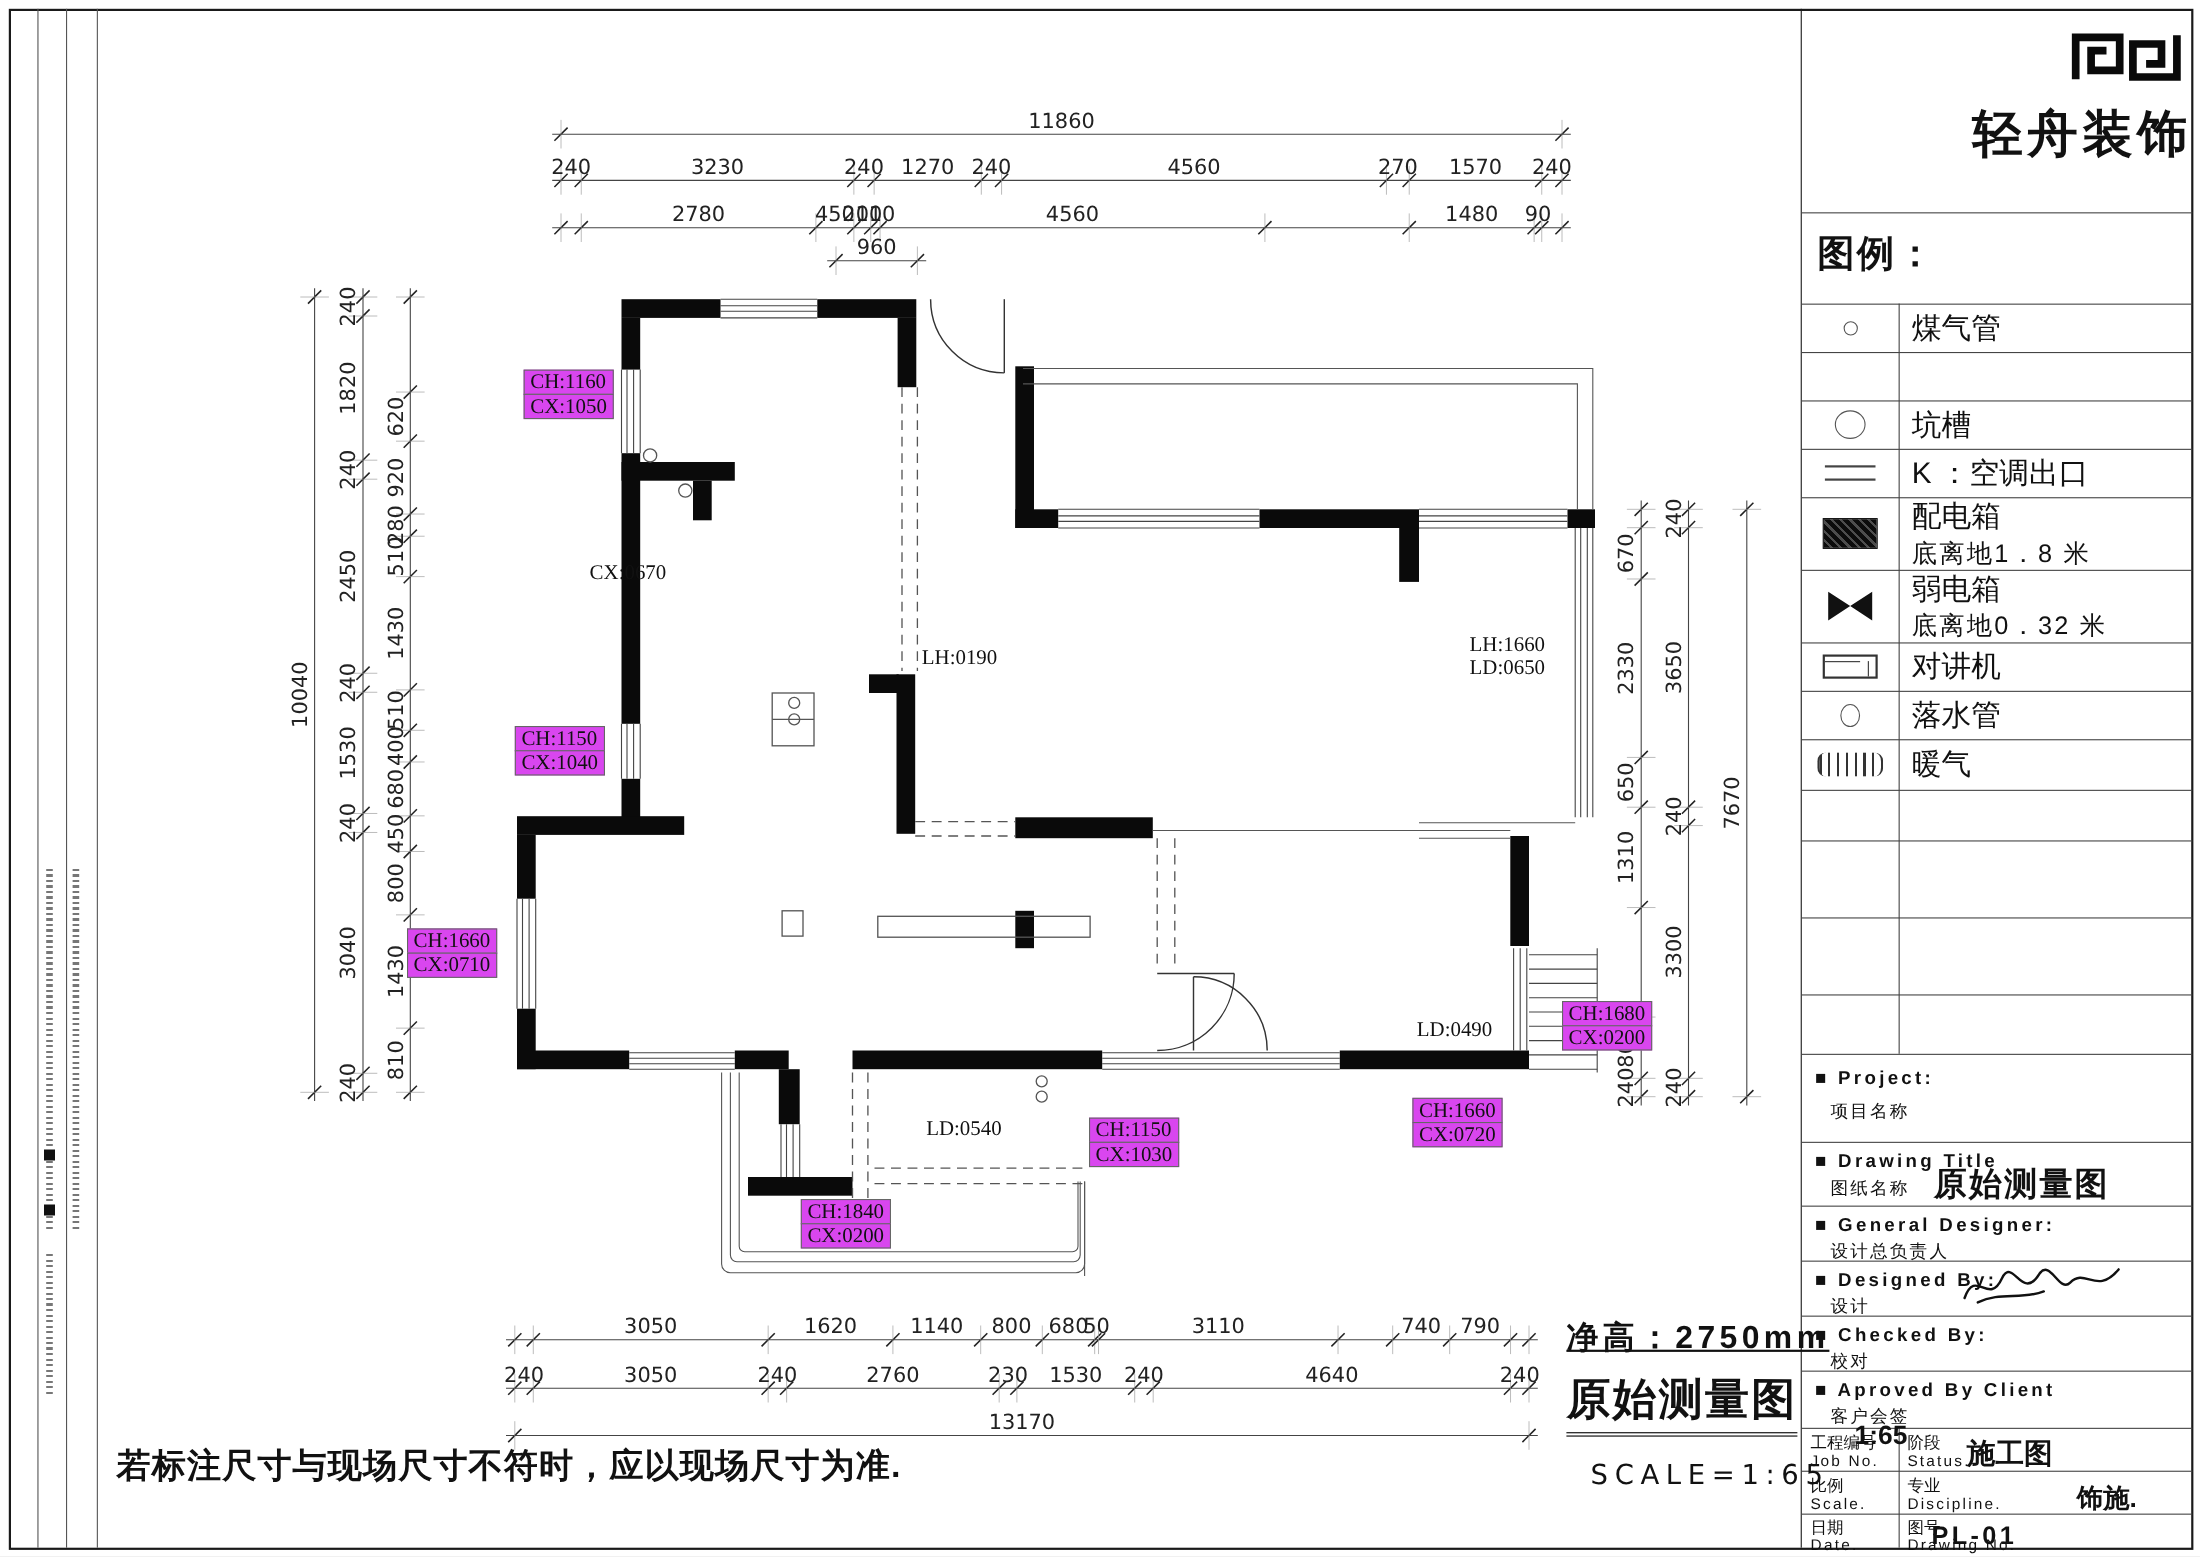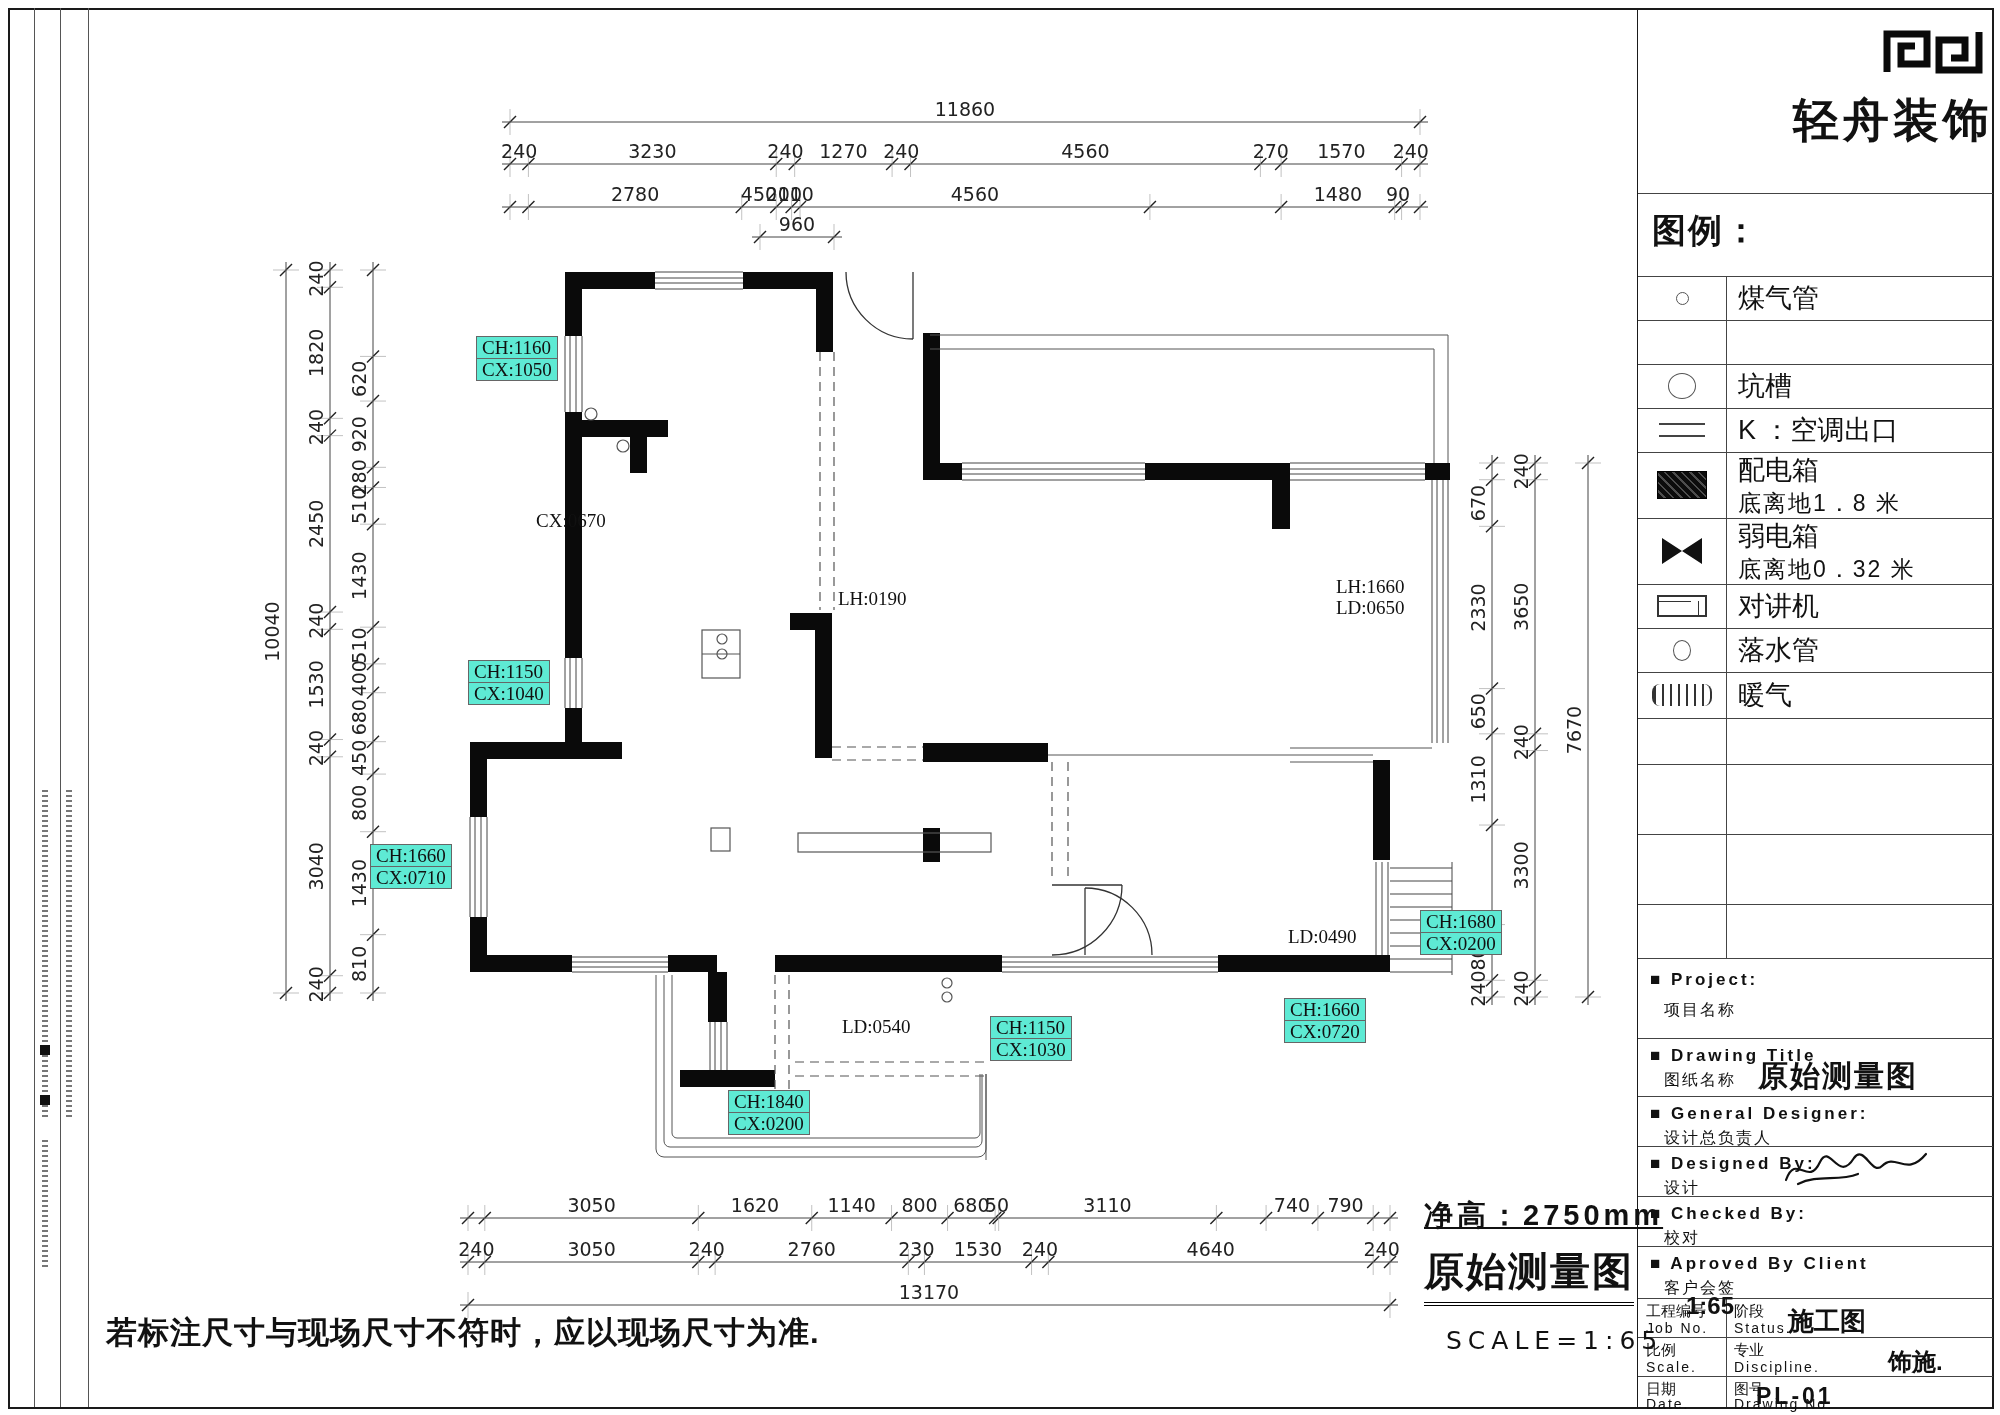--- a/index.html
+++ b/index.html
@@ -37,21 +37,21 @@
      background:repeating-linear-gradient(90deg,#333 0 2px,transparent 2px 8px);}
   
   .tb-en{position:absolute;font:700 17px "Liberation Sans",sans-serif;letter-spacing:3px;white-space:nowrap;}
   .tb-cn{position:absolute;font:16px "Liberation Sans",sans-serif;letter-spacing:2px;white-space:nowrap;}
   .tb-big{position:absolute;font:700 30px "Liberation Sans",sans-serif;letter-spacing:2px;white-space:nowrap;}
   .tb-cell-cn{position:absolute;font:15px "Liberation Sans",sans-serif;white-space:nowrap;}
   .tb-cell-en{position:absolute;font:14px "Liberation Sans",sans-serif;letter-spacing:2px;white-space:nowrap;}
   .tb-val{position:absolute;font:700 24px "Liberation Sans",sans-serif;white-space:nowrap;}
   
   .plan-label{position:absolute;font:19px "Liberation Serif",serif;color:#111;white-space:nowrap;z-index:4;}
-  .plan-label.boxed span{display:block;border:1px solid #666;background:#5eead4;padding:0 5px;line-height:21px;}
+  .plan-label.boxed span{display:block;border:1px solid #666;background:#d946ef;padding:0 5px;line-height:21px;}
   .plan-label.boxed span + span{margin-top:-1px;}
   .plan-label.plain span{display:block;line-height:21px;}
   
   .summary{position:absolute;left:1424px;top:1196px;z-index:4;}
   .sum-h{font:700 29px "Liberation Sans",sans-serif;letter-spacing:4px;white-space:nowrap;text-decoration:underline;}
   .sum-t{display:inline-block;margin-top:8px;font:700 40px "Liberation Sans",sans-serif;letter-spacing:2px;
          border-bottom:4px double #000;padding-bottom:3px;white-space:nowrap;}
   .sum-s{font:25px "DejaVu Sans",sans-serif;letter-spacing:6px;margin-top:20px;margin-left:22px;white-space:nowrap;text-align:center;}
   .disclaimer{position:absolute;left:106px;top:1312px;font:700 31px "Liberation Sans",sans-serif;
          letter-spacing:1px;z-index:4;white-space:nowrap;}

